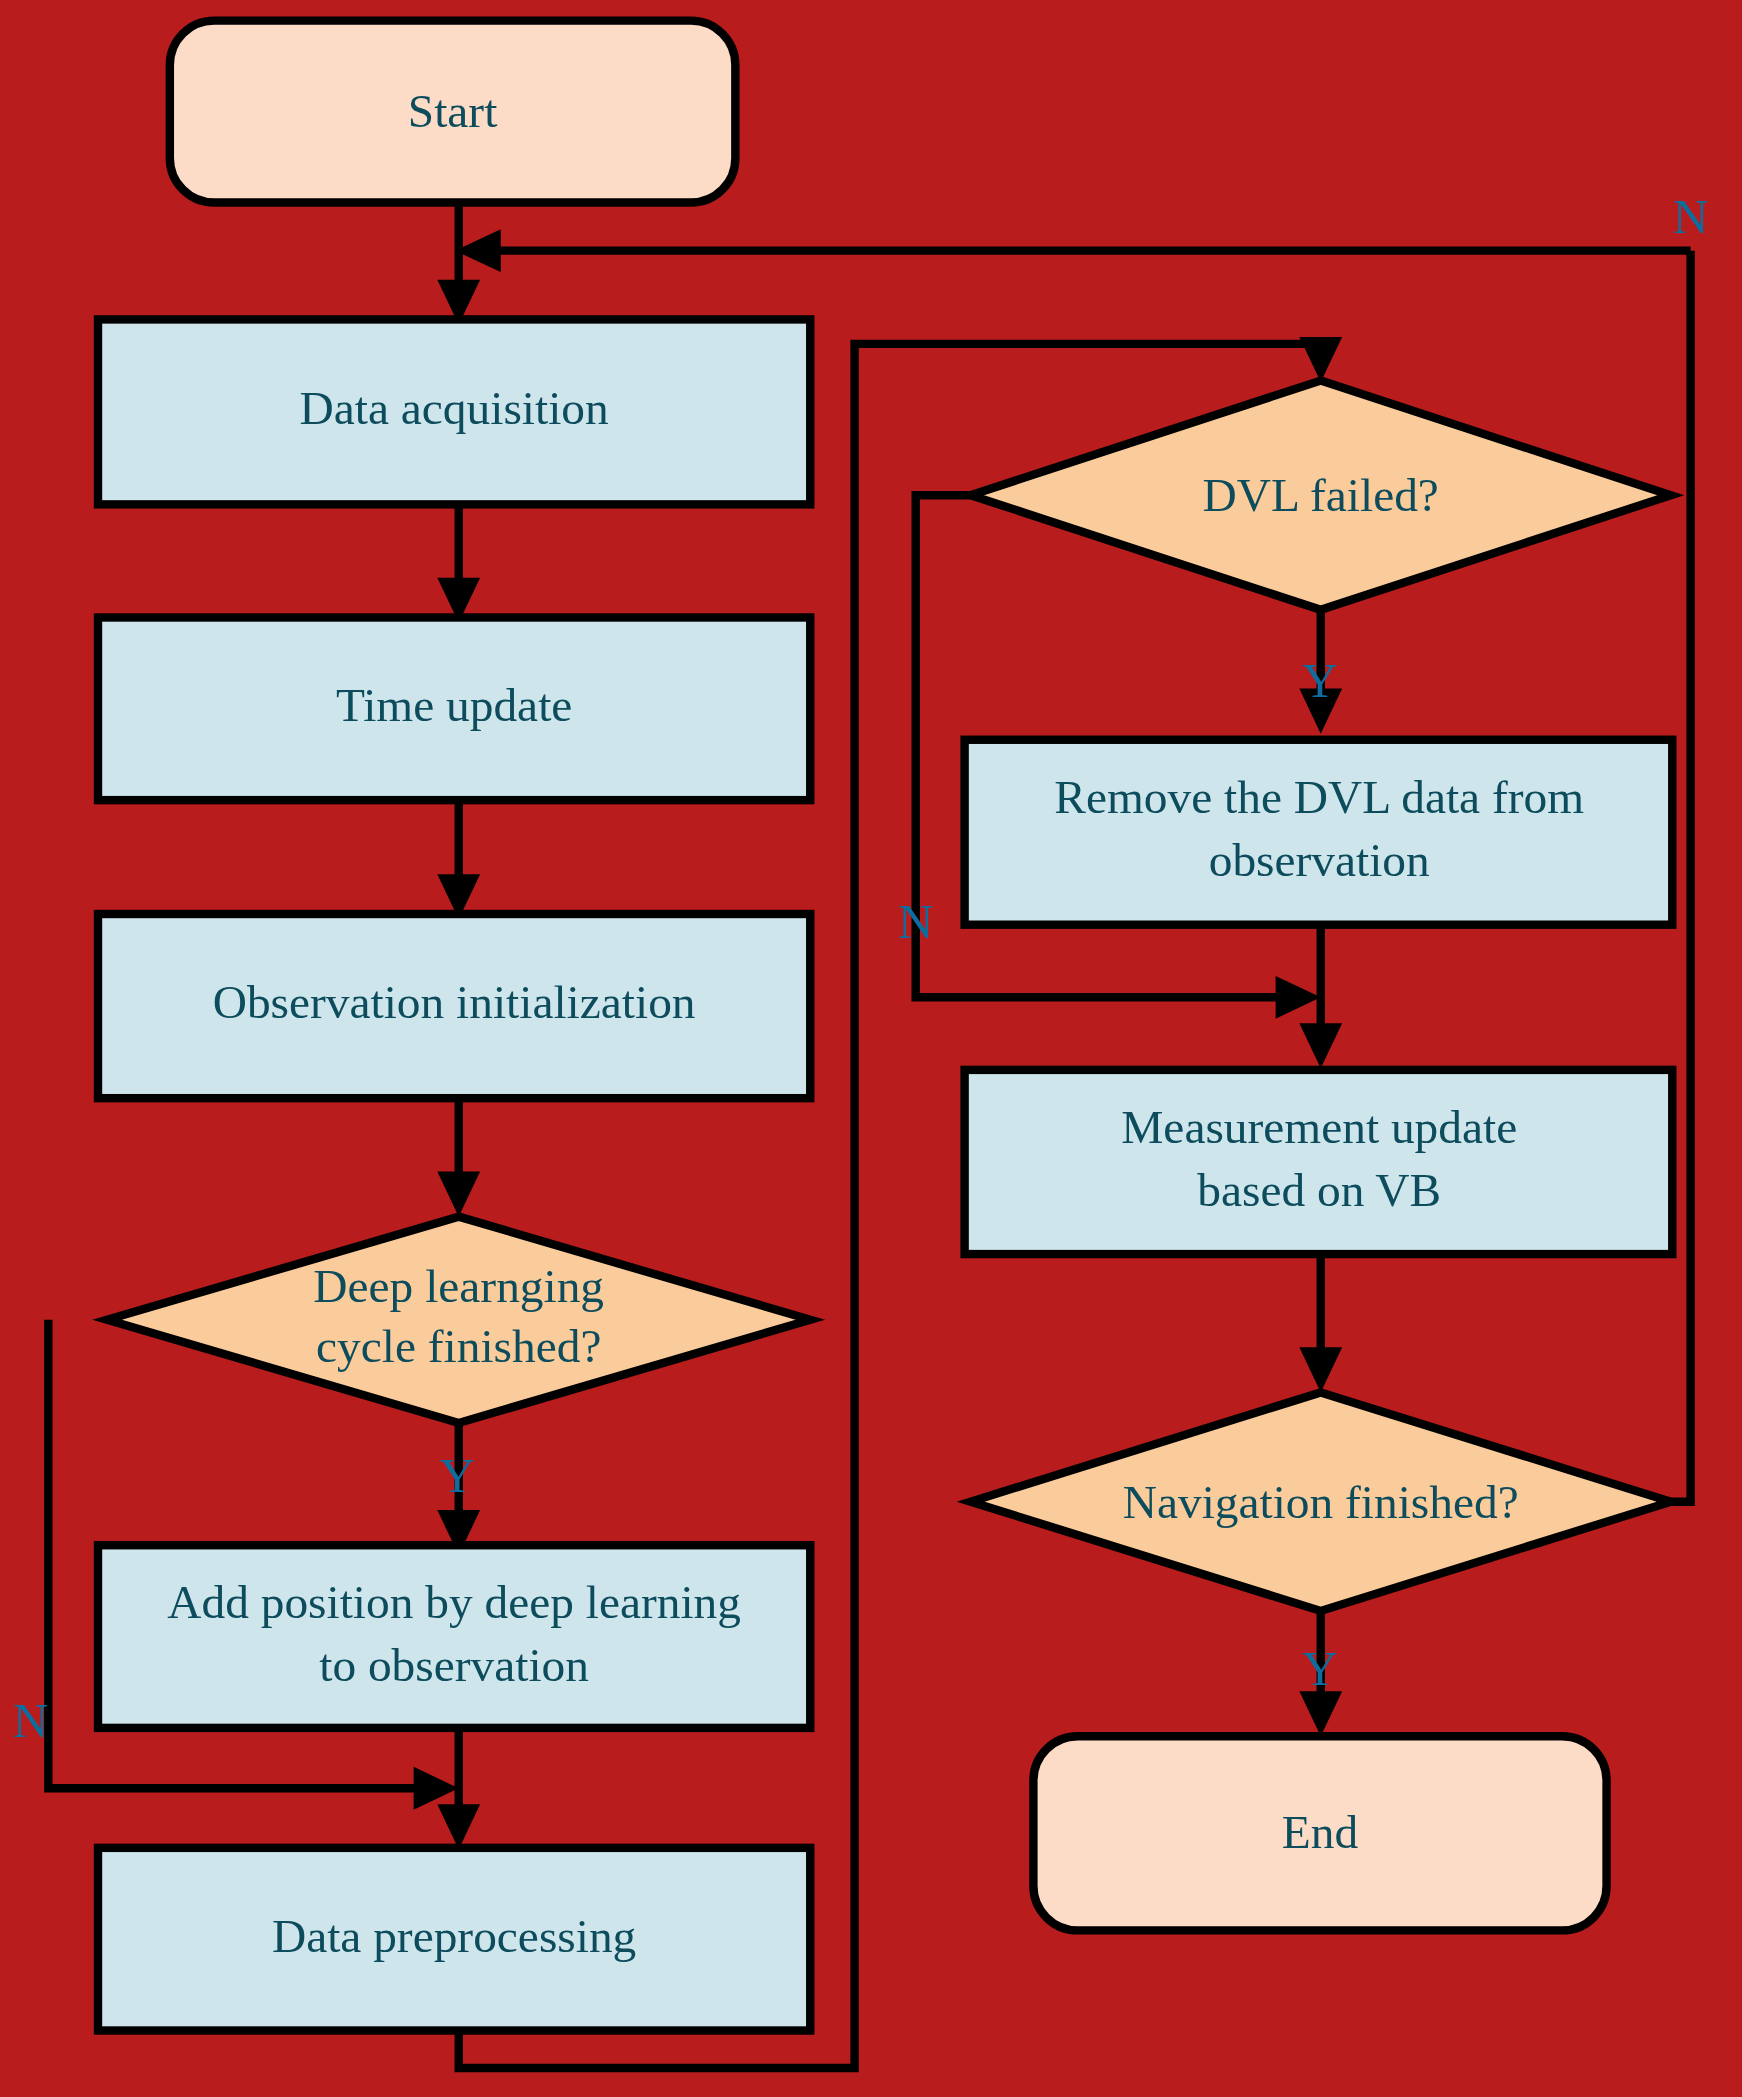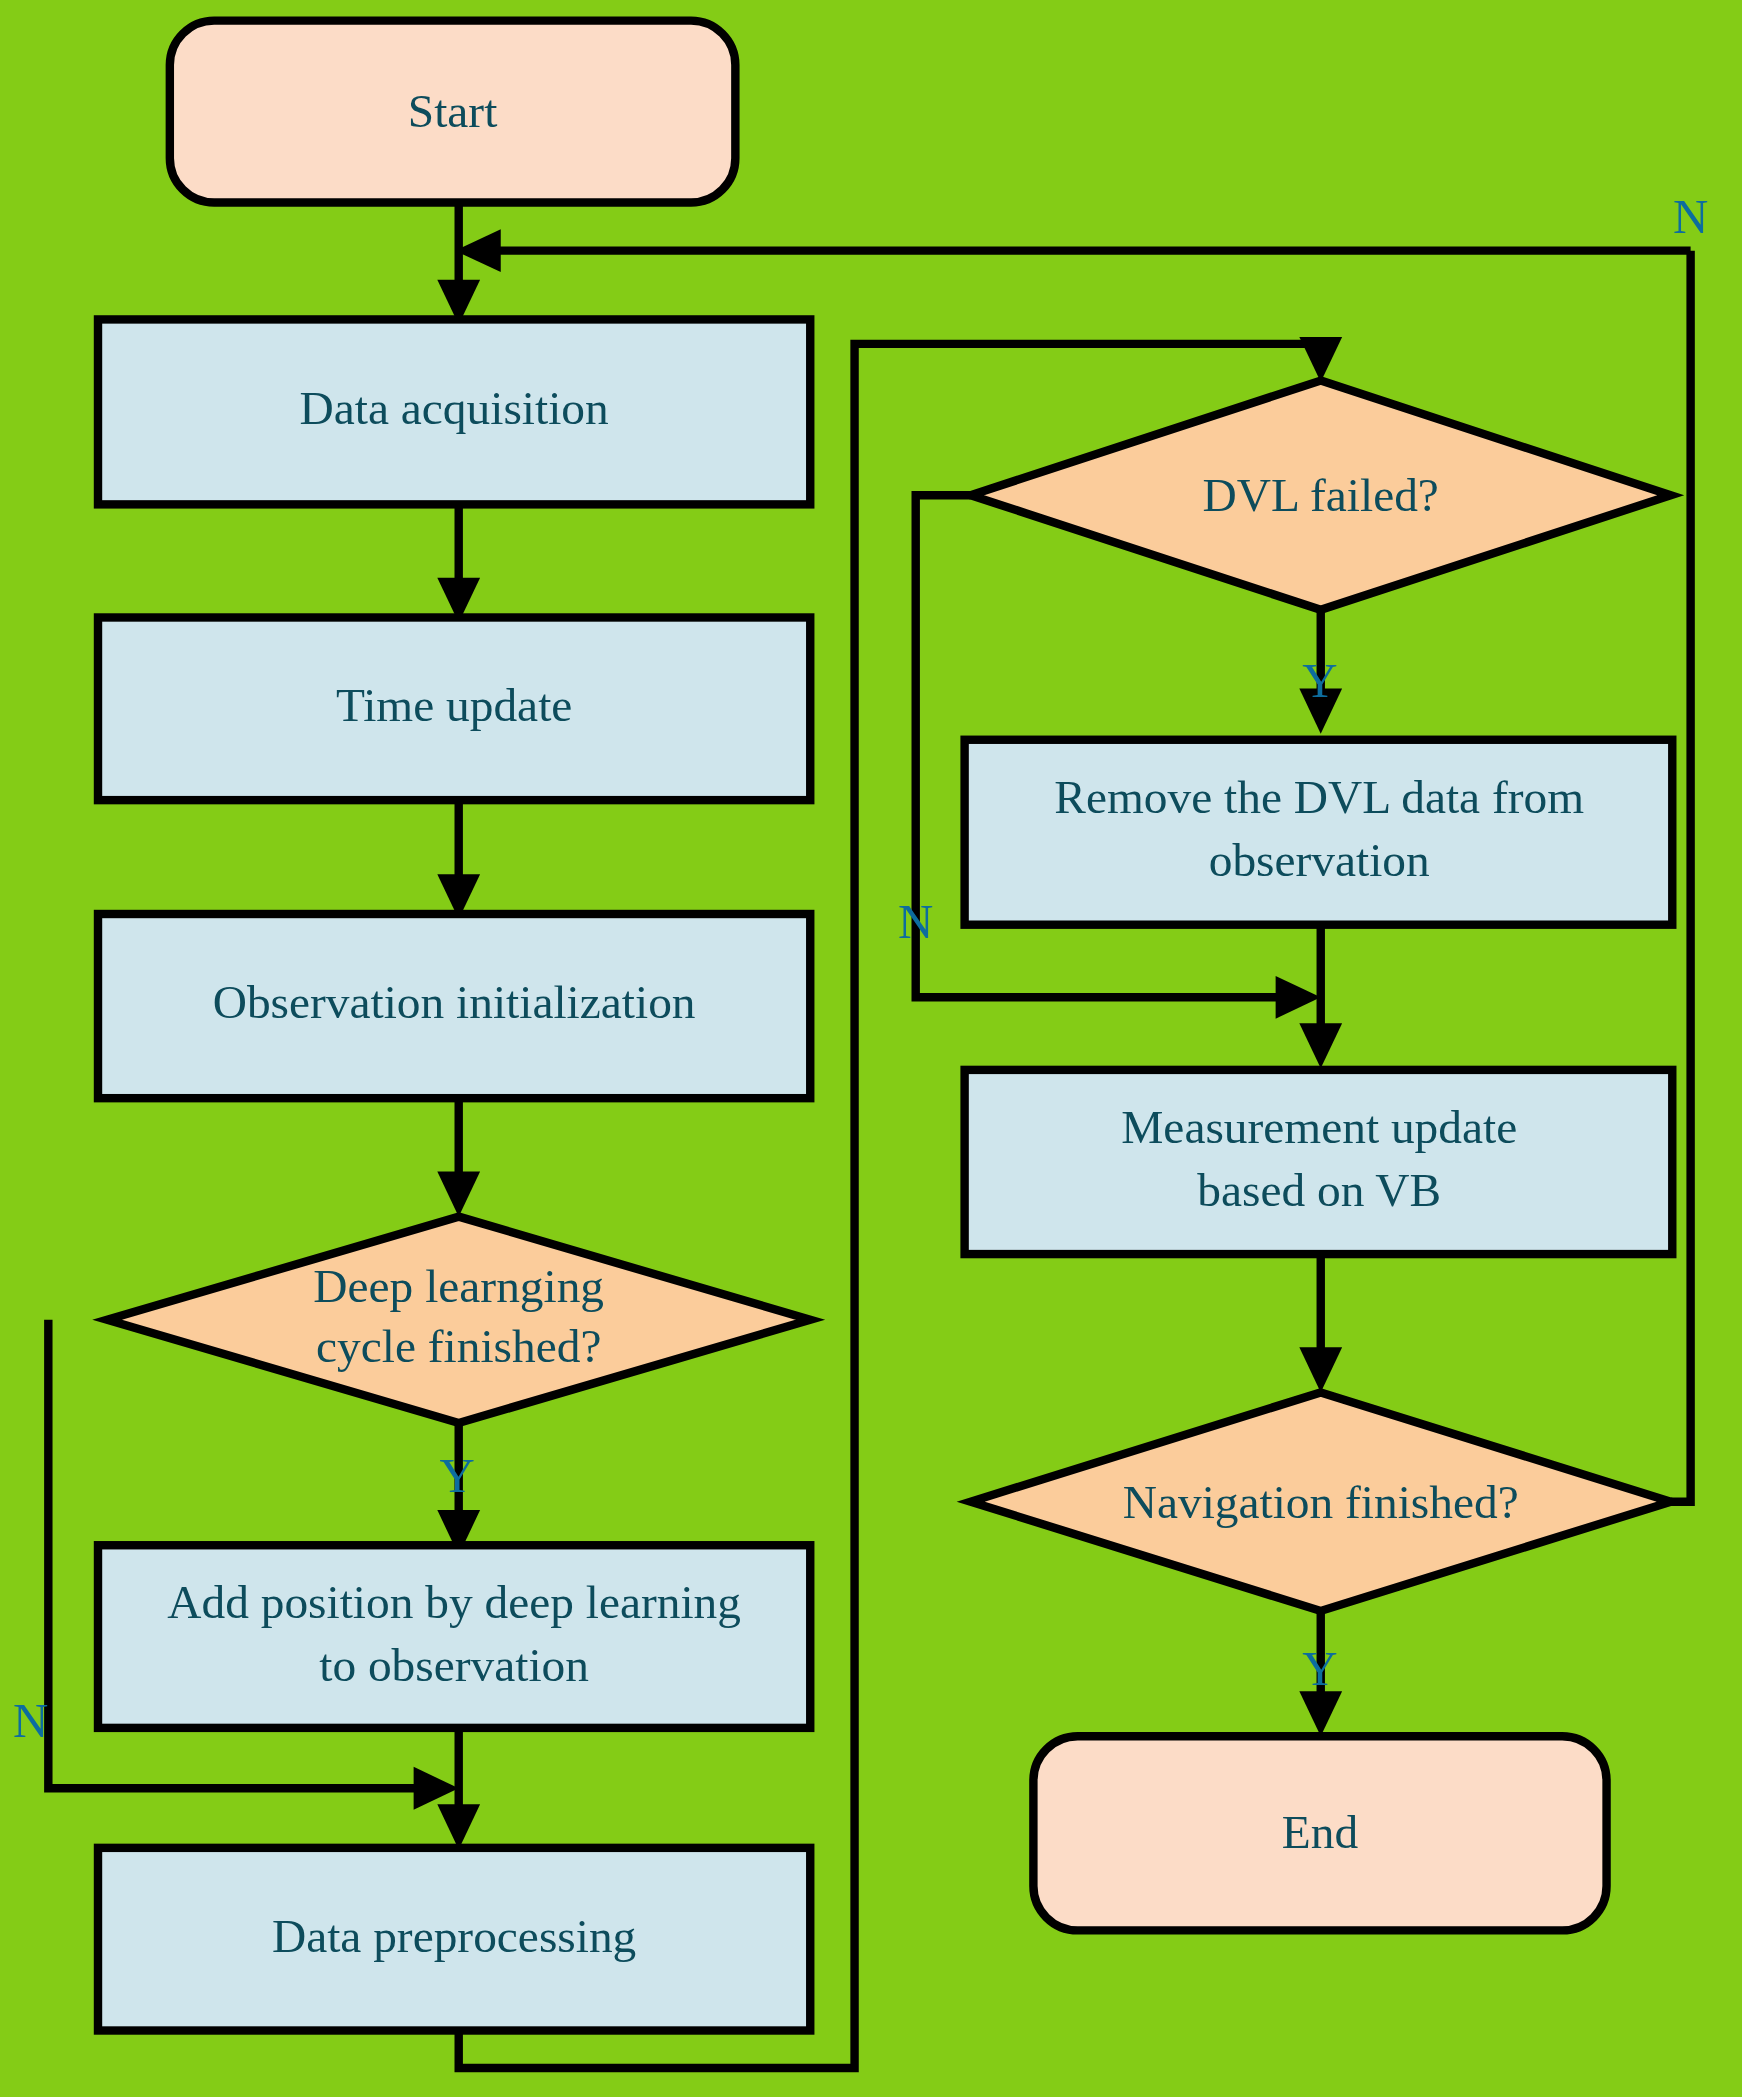--- a/index.html
+++ b/index.html
@@ -11,21 +11,21 @@
   body {
     width: 1742px;
     height: 2097px;
     font-family: "Liberation Serif", "DejaVu Serif", serif;
     overflow: hidden;
   }
   #flow-root {
     position: relative;
     width: 1742px;
     height: 2097px;
-    background: #84cc16;
+    background: #b91c1c;
   }
   svg#flowchart {
     display: block;
     width: 1742px;
     height: 2097px;
   }
   .node-shape {
     stroke: #000000;
     stroke-width: 11;
     stroke-linejoin: miter;

